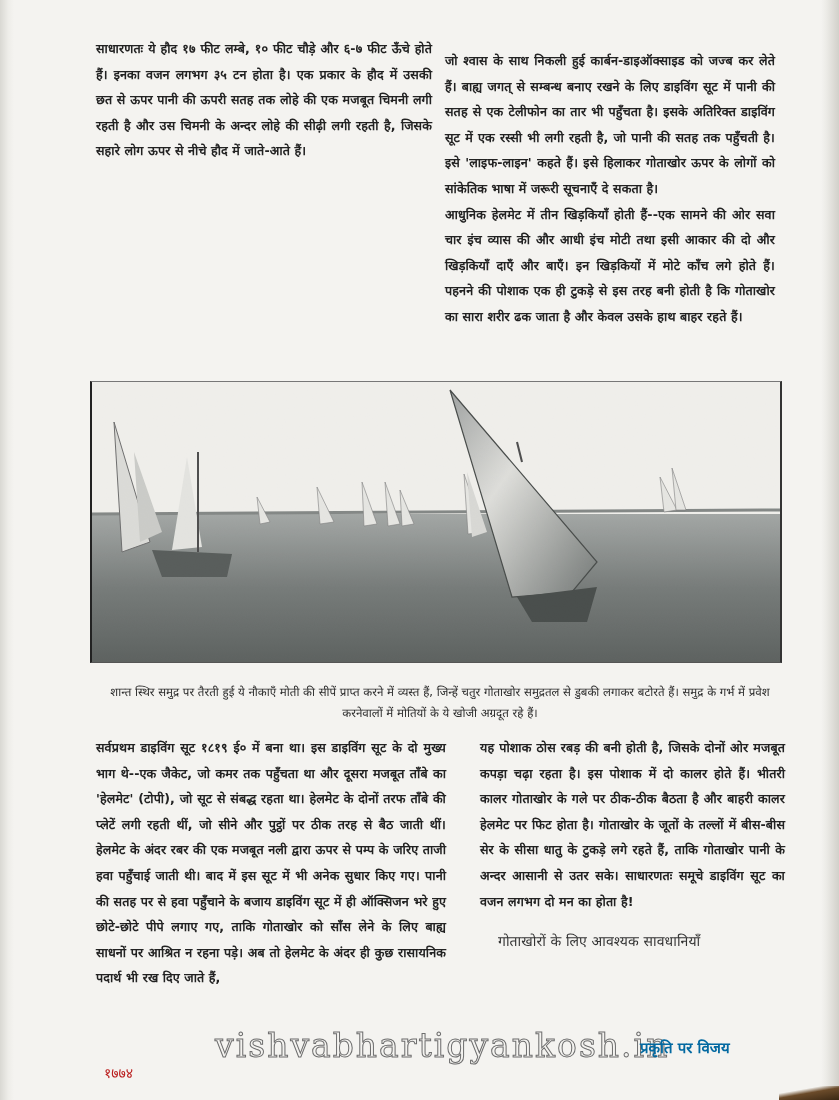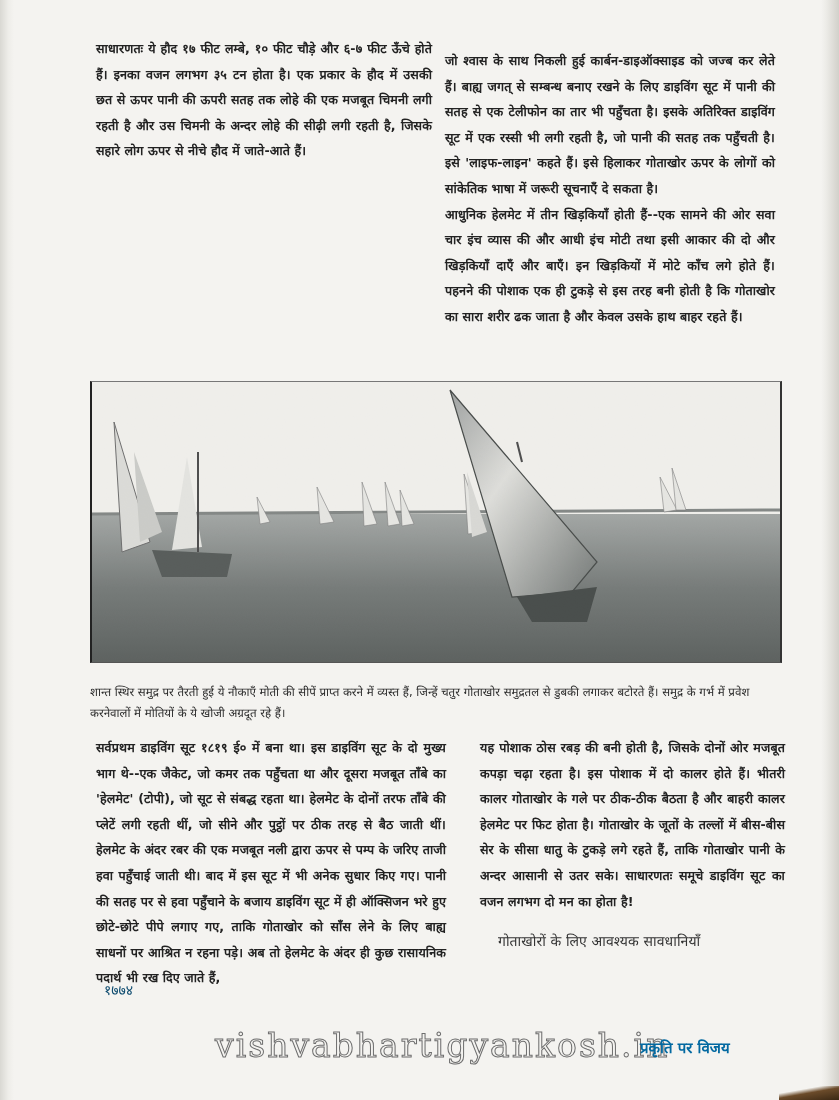--- a/index.html
+++ b/index.html
@@ -42,24 +42,24 @@
 
   .photo {
     position:absolute; left:90px; top:381px; width:688px; height:280px;
     border-left:2px solid #222; border-top:1px solid #777; border-right:2px solid #333; border-bottom:1px solid #555;
     overflow:hidden;
     background:linear-gradient(180deg,#f2f1ee 0%,#eceae6 44%,#8d9190 48%,#7a7e7c 60%,#5d625f 100%);
   }
   .photo svg { position:absolute; left:0; top:0; }
   .caption {
     position:absolute; left:90px; top:682px; width:700px;
-    font-size:11.6px; line-height:21px; color:#2a2a2a;
+    font-size:11.6px; line-height:21px; text-align:center; color:#2a2a2a;
   }
   .footer-pageno {
-    position:absolute; left:104px; top:980px; font-size:14px; color:#0c4a6e;
+    position:absolute; left:104px; top:1063px; font-size:14px; color:#b91c1c;
   }
   .footer-title {
     position:absolute; left:640px; top:1037px; font-size:15px; font-weight:bold; color:#0369a1;
   }
   .watermark {
     position:absolute; left:215px; top:1026px;
     font-family:"DejaVu Serif", serif; 
     font-size:33px; letter-spacing:2px;
     color:transparent; -webkit-text-stroke:1px #6e6e6e;
   }

